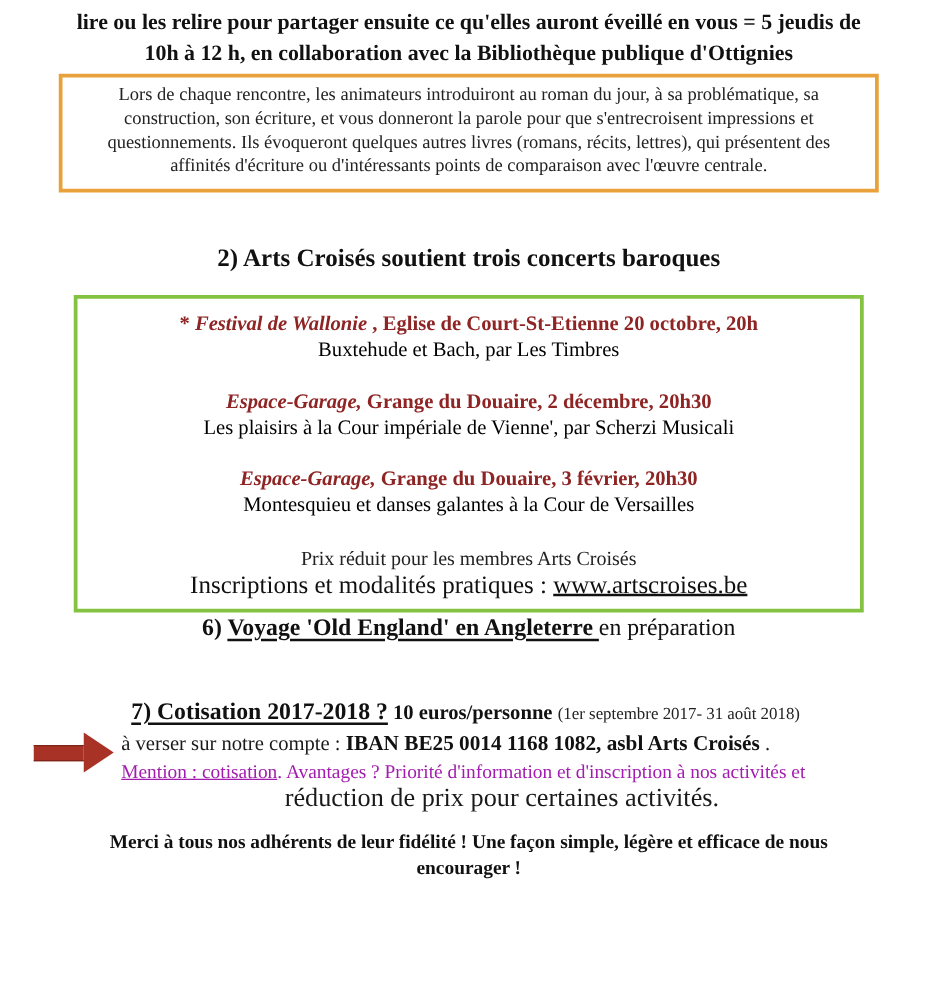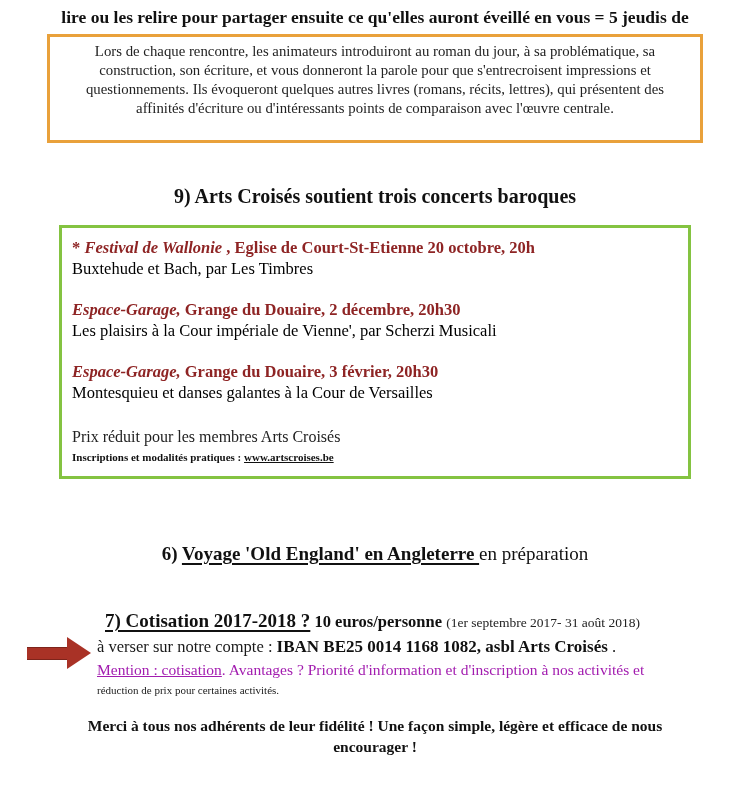--- a/index.html
+++ b/index.html
@@ -25,21 +25,21 @@
     font-size: 17.5px;
     line-height: 25px;
     color: #111;
   }
 
   
   .info-box {
     width: 656px;
     margin: 4px auto 0 auto;
     border: 3px solid #E9A13B;
-    padding: 5px 22px 22px 22px;
+    padding: 5px 22px 8px 22px;
     text-align: center;
     font-size: 14.8px;
     line-height: 19px;
     color: #222;
   }
 
   
   .h5 {
     margin-top: 42px;
     text-align: center;
@@ -47,20 +47,21 @@
     font-weight: bold;
     color: #111;
   }
 
   
   .concerts-box {
     width: 632px;
     margin: 17px auto 0 auto;
     border: 3px solid #84C341;
     padding: 9px 10px 8px 10px;
+    text-align: center;
   }
   .concert { margin-bottom: 20px; }
   .concert-venue {
     color: #8E2424;
     font-weight: bold;
     font-size: 16.5px;
     line-height: 21px;
   }
   .concert-venue .it { font-style: italic; }
   .concert-desc {
@@ -68,34 +69,33 @@
     line-height: 21px;
     color: #000000;
   }
   .box-note {
     margin-top: 23px;
     font-size: 16px;
     line-height: 21px;
     color: #222;
   }
   .box-reg {
-    font-size: 11px;
-    font-weight: bold;
+    font-size: 20px;
+    font-weight: normal;
     line-height: 21px;
     color: #111;
   }
   .box-reg a, .link {
     color: #111;
     text-decoration: underline;
     cursor: pointer;
   }
 
   
   .sec6 {
-    margin-top: 62px;
     text-align: center;
   }
   .sec6-heading { font-size: 19px; line-height: 26px; color: #111; }
   .sec6-heading .bold { font-weight: bold; }
   .sec6-heading .underl { text-decoration: underline; text-decoration-thickness: 2px; text-underline-offset: 3px; }
   .sec6-line { font-size: 17px; line-height: 22px; color: #222; }
 
   
   .sec7 {
     margin-top: 42px;
@@ -111,21 +111,21 @@
     text-decoration-thickness: 2px;
     text-underline-offset: 3px;
     color: #111;
   }
   .sec7-price { font-size: 16.5px; font-weight: bold; color: #111; }
   .sec7-period { font-size: 13.5px; color: #222; }
   .sec7-l2 { font-size: 16.5px; line-height: 24px; color: #1a1a1a; }
   .sec7-iban { font-weight: bold; font-size: 17px; color: #111; }
   .sec7-l3 { font-size: 15.5px; line-height: 21px; color: #a21caf; }
   .sec7-mention { text-decoration: underline; }
-  .sec7-l4 { font-size: 11px; line-height: 21px; text-align: left; color: #1a1a1a; }
+  .sec7-l4 { font-size: 21px; line-height: 21px; text-align: center; color: #1a1a1a; }
 
   
   .arrow {
     position: absolute;
     left: 27px;
     top: 28px;
     width: 64px;
     height: 32px;
     display: flex;
     align-items: center;
@@ -156,27 +156,28 @@
   }
   .footer-inner { max-width: 625px; margin: 0 auto; }
 </style>
 </head>
 <body>
 
 <div class="page">
 
   <div class="intro">
     <div>lire ou les relire pour partager ensuite ce qu'elles auront éveillé en vous = 5 jeudis de</div>
+    <div>10h à 12 h,  en collaboration avec la Bibliothèque publique d'Ottignies</div>
   </div>
 
   <div class="info-box">
     <span>Lors de chaque rencontre, les animateurs introduiront au roman du jour, à sa problématique, sa construction, son écriture, et vous donneront la parole pour que s'entrecroisent impressions et questionnements. Ils évoqueront quelques autres livres (romans, récits, lettres), qui présentent des affinités d'écriture ou d'intéressants points de comparaison avec l'œuvre centrale.</span>
   </div>
 
-  <div class="h5">9) Arts Croisés soutient trois concerts baroques</div>
+  <div class="h5">2) Arts Croisés soutient trois concerts baroques</div>
 
   <div class="concerts-box">
 
     <div class="concert">
       <div class="concert-venue">
         <span>* </span><span class="it">Festival de Wallonie</span><span> , Eglise de Court-St-Etienne 20 octobre, 20h</span>
       </div>
       <div class="concert-desc">Buxtehude et Bach, par Les Timbres</div>
     </div>
 

